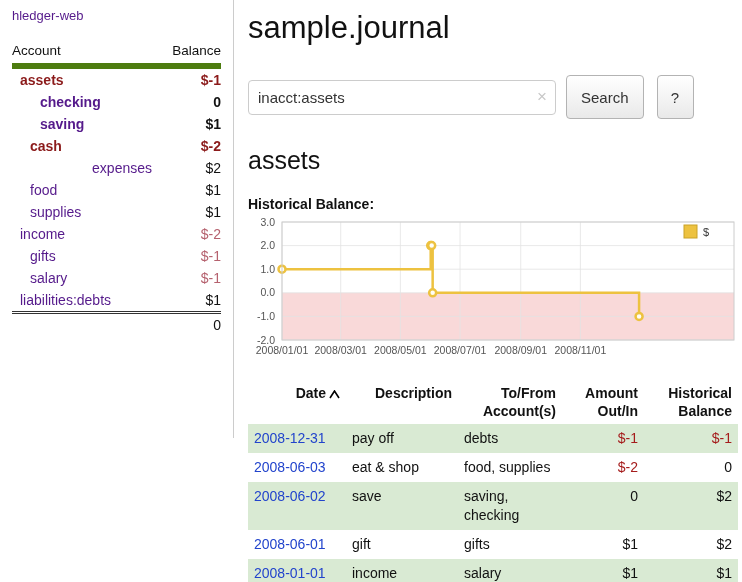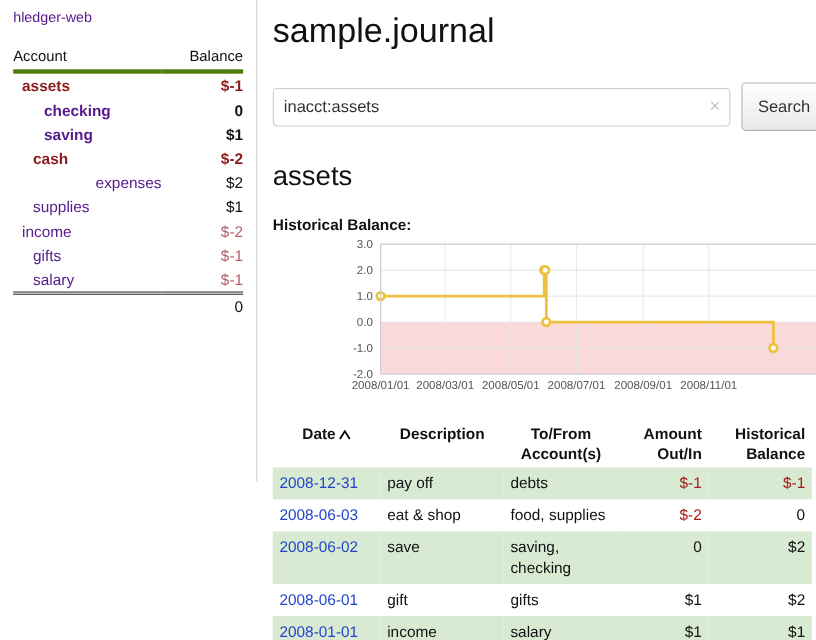--- a/index.html
+++ b/index.html
@@ -11,52 +11,52 @@
   }
   a { text-decoration:none; cursor:pointer; }
   .layout { display:flex; position:relative; width:742px; }
   .vdivider { position:absolute; left:233px; top:0; width:1px; height:438px; background:#ccc; }
 
   
   .sidebar { width:233px; flex:none; padding:8px 12px 0 12px; }
   .app-title { display:block; color:#551a8b; font-size:13px; }
   .journal-link { display:block; color:#551a8b; font-size:13px; margin-top:47px; }
   table.accounts { width:100%; border-collapse:collapse; margin-top:16px; font-size:14px; }
-  table.accounts th { font-weight:400; padding:4px 0 5px; border-bottom:4px solid #4d7c0f; font-size:13.5px; }
+  table.accounts th { font-weight:400; padding:4px 0 5px; border-bottom:6px solid #4d7c0f; font-size:13.5px; }
   table.accounts td { padding:3px 0; }
   .al { text-align:left; } .ar { text-align:right; }
   tr.emph { font-weight:bold; }
   .acct-link { color:#551a8b; }
   .bal { text-align:right; }
   .neg-strong { color:#8b1a1a; }
   .neg-muted { color:#b5616e; }
   .total-row td { border-top:3px double #333; padding:4px 0; }
 
   
   main { flex:1; padding:0 4px 0 15px; }
   h1 { font-size:31px; font-weight:400; margin:10px 0 0; }
   .search-row { display:flex; align-items:center; margin-top:29px; }
-  .search-wrap { position:relative; width:416px; }
+  .search-wrap { position:relative; width:308px; }
   .search-wrap input {
     width:100%; height:35px; font-size:15px; font-family:inherit;
     padding:6px 28px 6px 9px; border:1px solid #ccc; border-radius:4px; color:#333;
   }
   .clear { position:absolute; right:9px; top:50%; transform:translateY(-52%); color:#c8c8c8; font-size:17px; }
   .btn {
     height:44px; font-size:15px; font-family:inherit; padding:0 14px; margin-left:10px;
     color:#333; background:linear-gradient(#ffffff,#e9e9e9);
     border:1px solid #b3b3b3; border-radius:4px; cursor:pointer;
   }
   .btn.help { margin-left:13px; width:37px; padding:0; }
   h2 { font-size:25px; font-weight:400; margin:27px 0 0; }
   .chart-heading { font-size:14px; font-weight:bold; margin:21px 0 4px; }
 
   
   table.register { table-layout:fixed; width:490px; border-collapse:collapse; font-size:14px; margin-top:12px; }
-  table.register th { vertical-align:top; text-align:center; padding:4px 6px; line-height:1.3; }
+  table.register th { vertical-align:top; text-align:right; padding:4px 6px; line-height:1.3; }
   table.register th.ar, table.register td.ar { text-align:right; }
   table.register td { padding:5px 6px; vertical-align:top; line-height:1.35; }
   tr.stripe { background:#d9ead3; }
   .datelink { color:#2244cc; }
   .neg { color:#a51c1c; }
   .sort-caret { display:inline-block; margin-left:3px; position:relative; top:1px; }
   #chart { margin-top:2px;text-align:right; }
 </style>
 </head>
 <body>
@@ -86,34 +86,42 @@
           </tr>
           <tr class="emph">
             <td style="padding-left: 18px;"><a class="acct-link neg-strong">cash</a></td>
             <td class="bal neg-strong">$-2</td>
           </tr>
           <tr>
             <td style="padding-left: 8px; text-align: right;"><a class="acct-link ">expenses</a></td>
             <td class="bal ">$2</td>
           </tr>
           <tr>
+            <td style="padding-left: 18px;"><a class="acct-link ">food</a></td>
+            <td class="bal ">$1</td>
+          </tr>
+          <tr>
             <td style="padding-left: 18px;"><a class="acct-link ">supplies</a></td>
             <td class="bal ">$1</td>
           </tr>
           <tr>
             <td style="padding-left: 8px;"><a class="acct-link ">income</a></td>
             <td class="bal neg-muted">$-2</td>
           </tr>
           <tr>
             <td style="padding-left: 18px;"><a class="acct-link ">gifts</a></td>
             <td class="bal neg-muted">$-1</td>
           </tr>
           <tr>
             <td style="padding-left: 18px;"><a class="acct-link ">salary</a></td>
             <td class="bal neg-muted">$-1</td>
+          </tr>
+          <tr>
+            <td style="padding-left: 8px;"><a class="acct-link ">liabilities:debts</a></td>
+            <td class="bal ">$1</td>
           </tr>
         </tbody>
       <tfoot>
         <tr class="total-row">
           <td></td>
           <td class="ar">0</td>
         </tr>
       </tfoot>
     </table>
   </aside>

